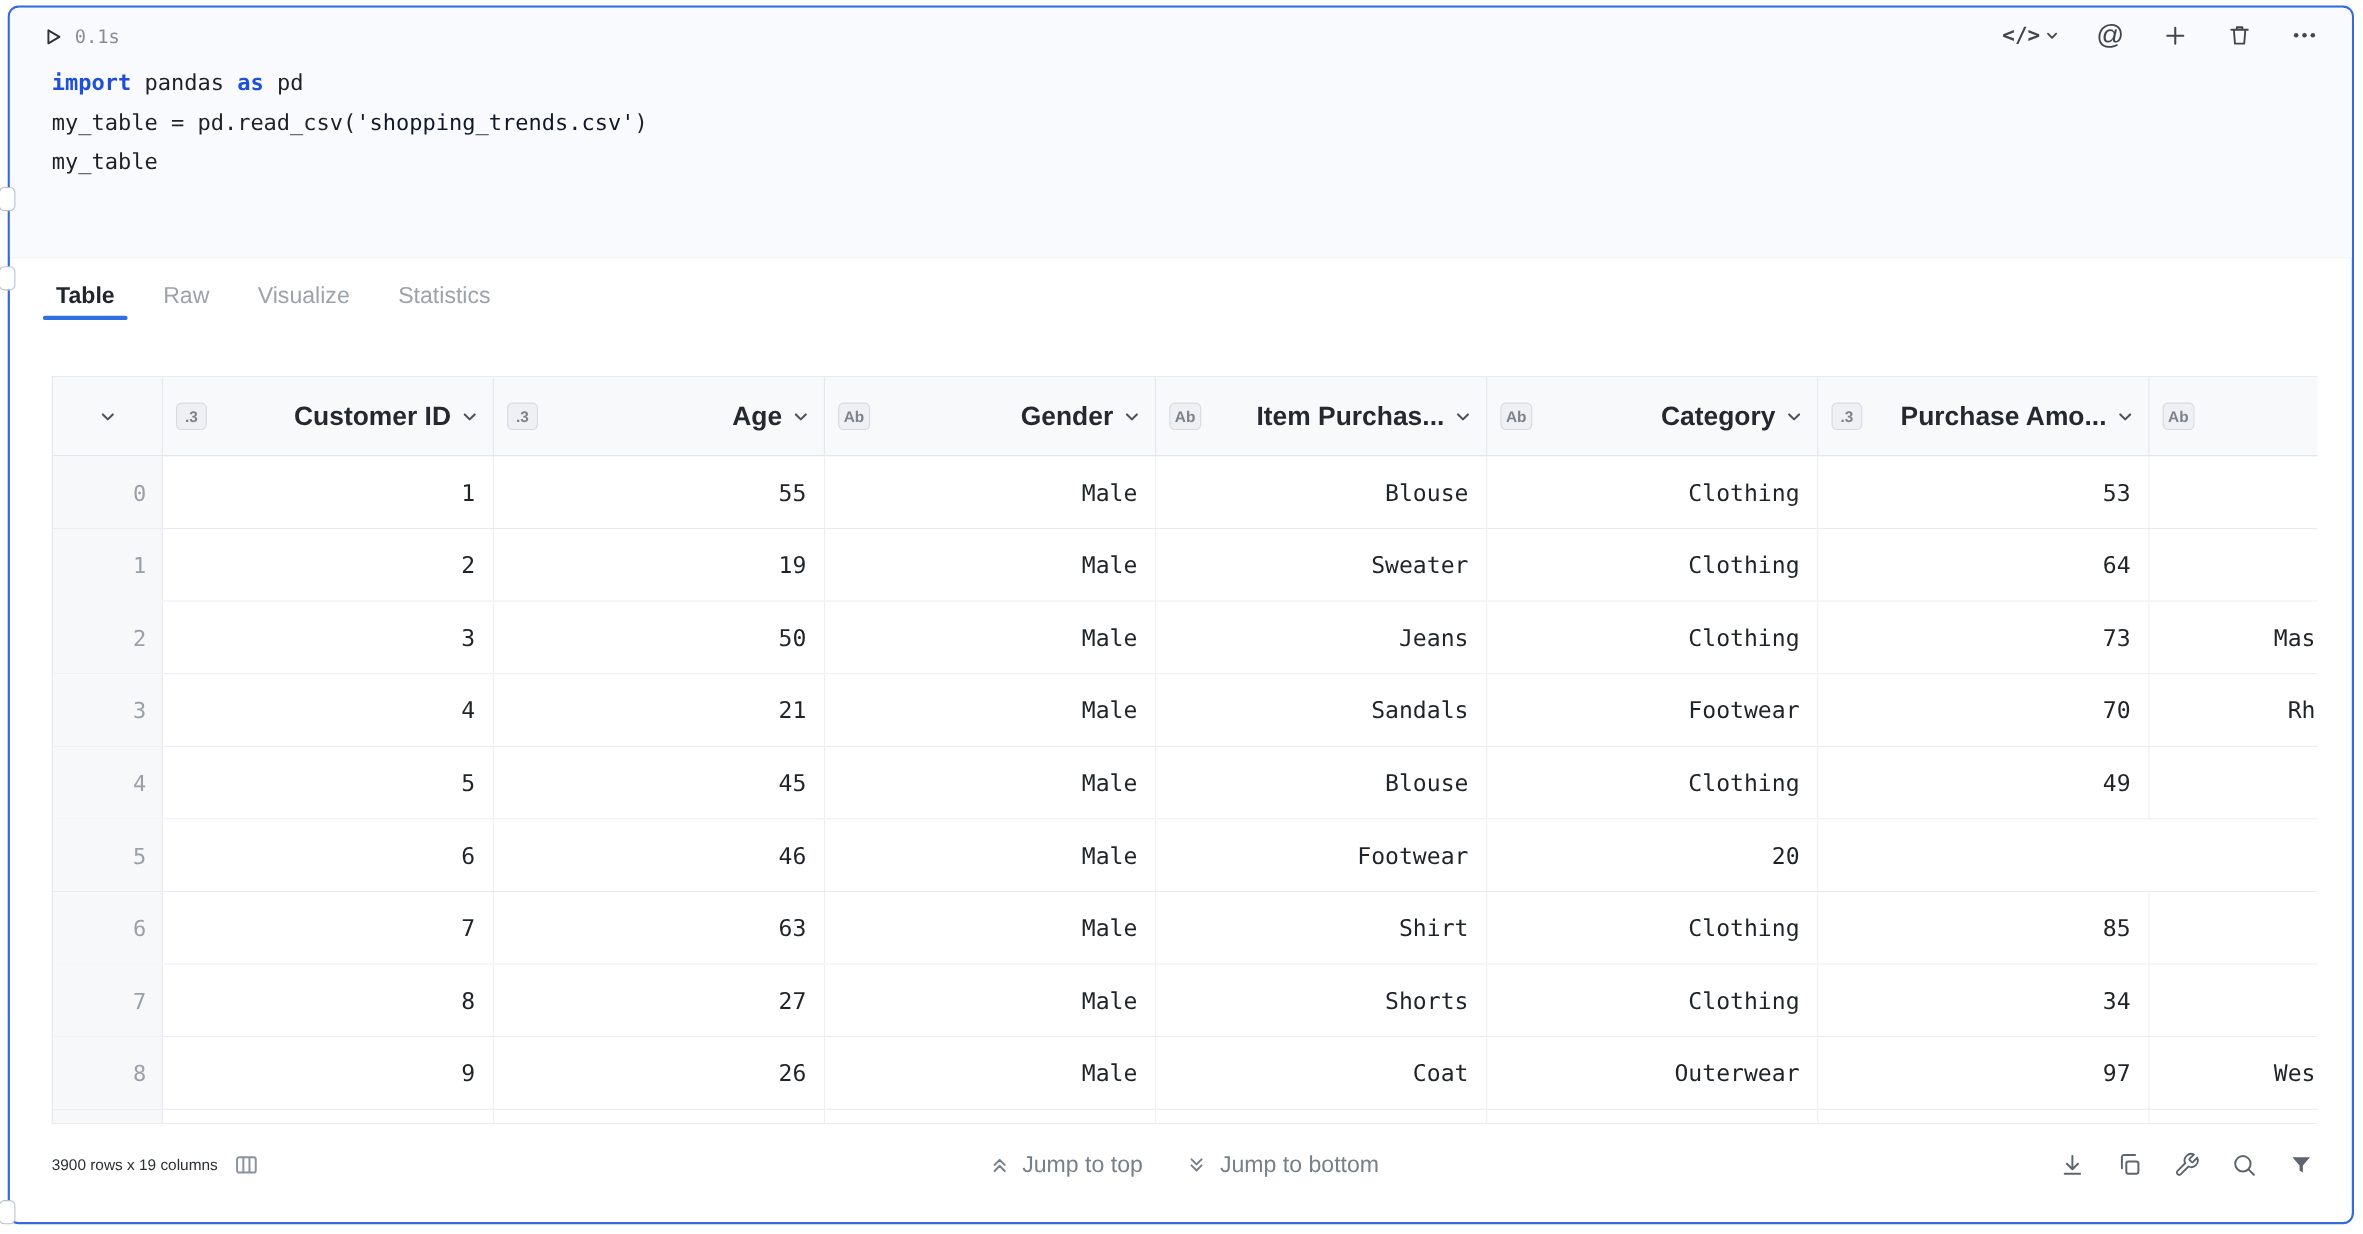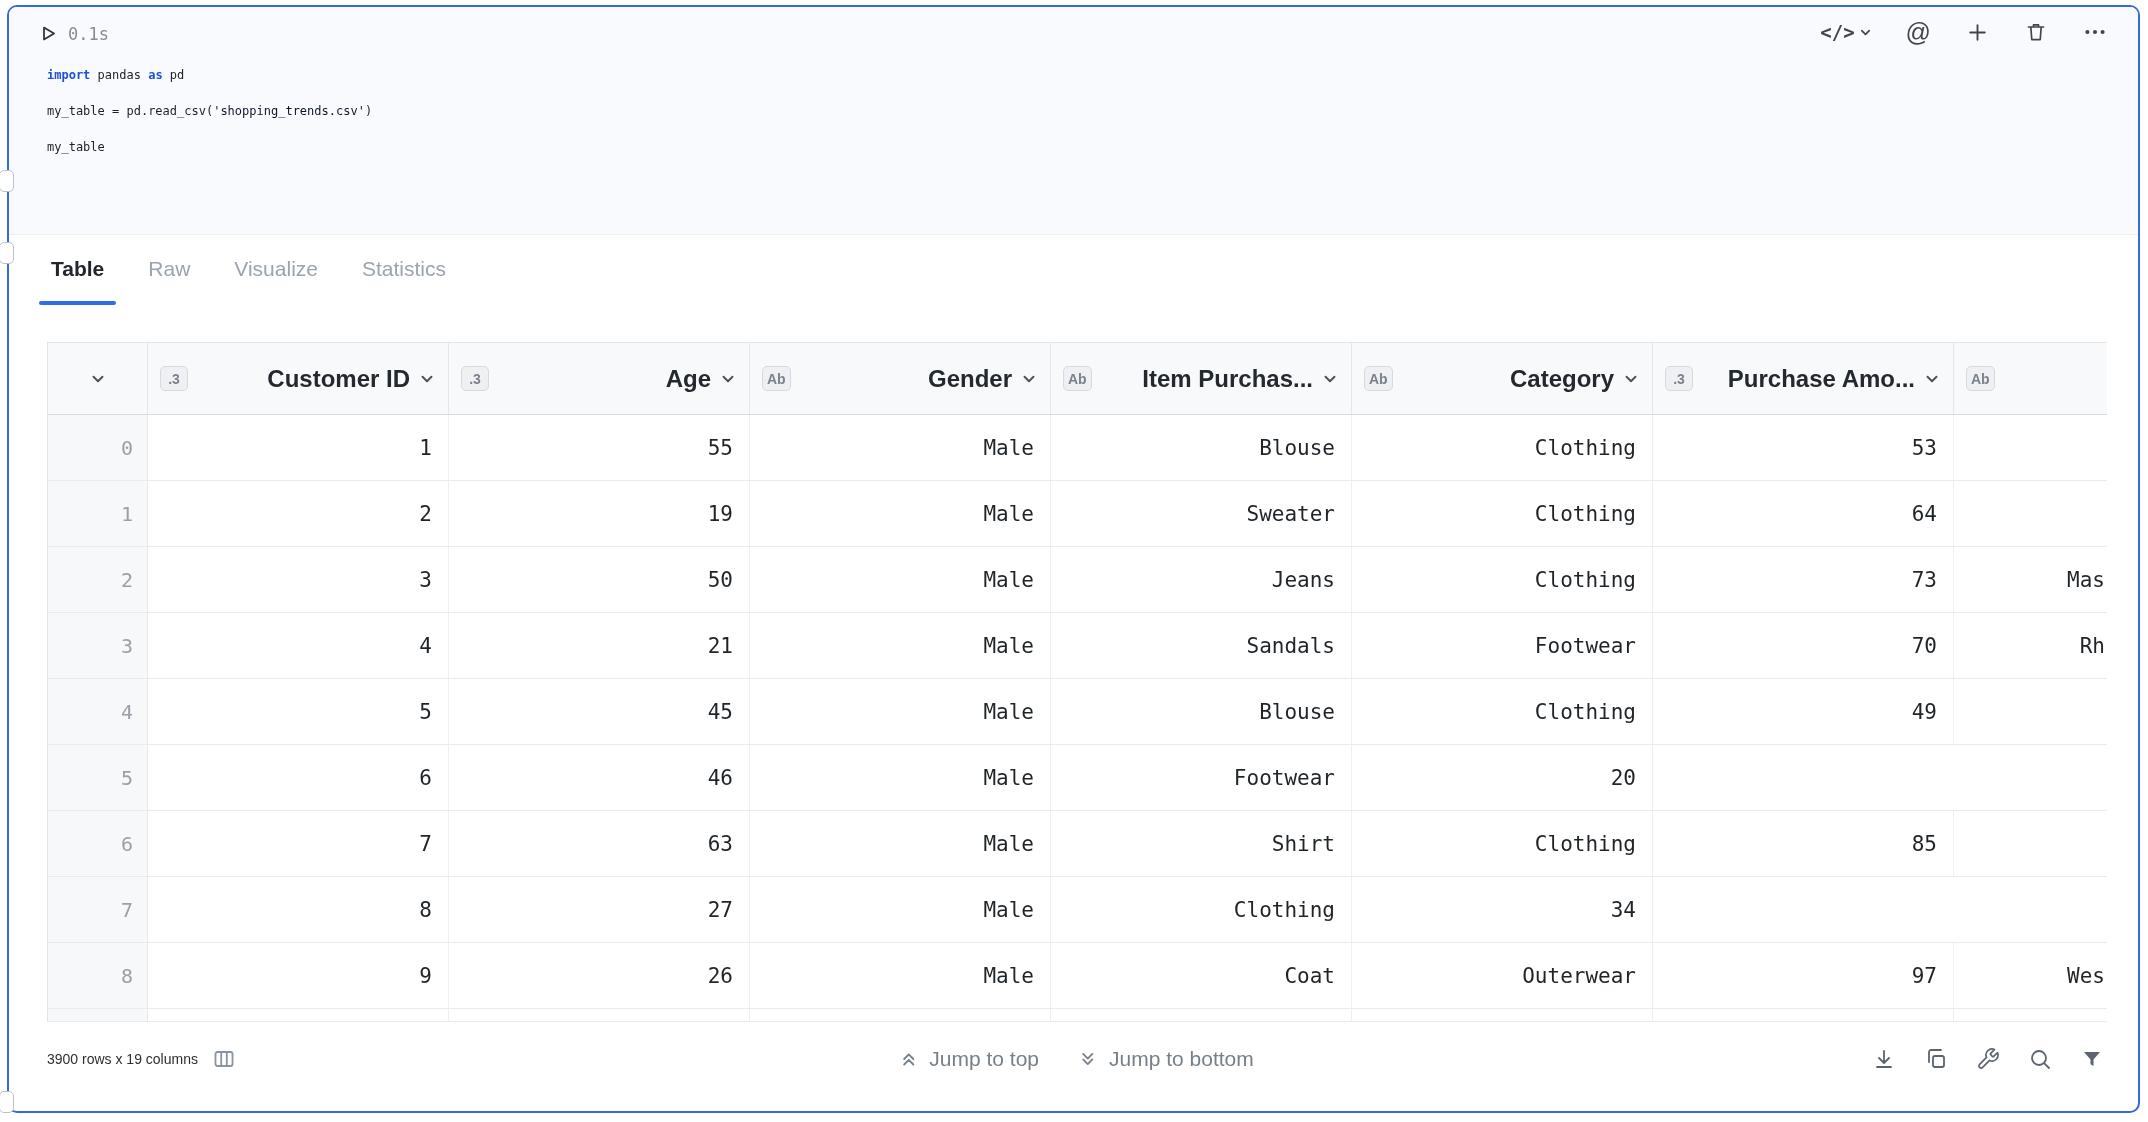--- a/index.html
+++ b/index.html
@@ -10,35 +10,35 @@
           border:2px solid #3569e0; border-radius:10px; background:#fff; }
 
   
   .code-area { position:absolute; left:0; top:0; right:0; height:228px;
                background:#f9fafd; border-radius:8px 8px 0 0;
                border-bottom:1px solid #edeff4; }
   .run-row { position:absolute; left:28px; top:16px; display:flex; align-items:center; gap:10px; }
   .play-btn { display:inline-flex; }
   .runtime { font-family:"DejaVu Sans Mono", monospace; font-size:17px; color:#868d96; }
   #code-lines { position:absolute; left:38px; top:50px;
-                font-family:"DejaVu Sans Mono", monospace; font-size:12px;
+                font-family:"DejaVu Sans Mono", monospace; font-size:20px;
                 line-height:36px; color:#1d2126; white-space:pre; }
   .tok-kw  { color:#1d4fd7; font-weight:600; }
   .tok-str { color:#0f172a;text-align:right; }
   .tok-pl  { color:#1d2126; }
 
   .cell-toolbar { position:absolute; top:12px; right:30px; display:flex;
                   align-items:center; gap:34px; color:#40464d; }
   .tb-icon { display:inline-flex; align-items:center; cursor:pointer; color:#40464d; }
   .cb-txt { font-family:"DejaVu Sans Mono", monospace; font-size:19px; font-weight:600; }
   .mention-glyph { font-size:25px; line-height:1; }
 
   
   .tabs { position:absolute; left:38px; top:250px; display:flex; gap:36px; }
-  .tab { font-size:21px; color:#9ba3ac; padding:0 4px 24px; position:relative; cursor:pointer; white-space:nowrap; }
+  .tab { font-size:21px; color:#9ba3ac; padding:0 4px 10px; position:relative; cursor:pointer; white-space:nowrap; }
   .tab.active { color:#22262b; font-weight:600; }
   .tab.active::after { content:""; position:absolute; left:-8px; right:-8px; bottom:0;
                        height:4px; background:#2f6fe4; border-radius:2px; }
 
   
   .dtable { position:absolute; left:38px; top:335px; width:2060px; overflow:hidden;
             border:1px solid #e2e5ea; border-right:none; border-bottom:none; }
   .dt-header { display:flex; height:72px; background:#f8f9fb;
                border-bottom:1px solid #d8dce2; }
   .dt-hcell { display:flex; align-items:center; width:301px; padding:0 12px;
@@ -264,20 +264,21 @@
           <div class="dt-cell">Shirt</div>
           <div class="dt-cell">Clothing</div>
           <div class="dt-cell">85</div>
           <div class="dt-cell"></div>
         </div>
         <div class="dt-row">
           <div class="dt-index">7</div>
           <div class="dt-cell">8</div>
           <div class="dt-cell">27</div>
           <div class="dt-cell">Male</div>
+          <div class="dt-cell">Shorts</div>
           <div class="dt-cell">Clothing</div>
           <div class="dt-cell">34</div>
           <div class="dt-cell"></div>
         </div>
         <div class="dt-row">
           <div class="dt-index">8</div>
           <div class="dt-cell">9</div>
           <div class="dt-cell">26</div>
           <div class="dt-cell">Male</div>
           <div class="dt-cell">Coat</div>

